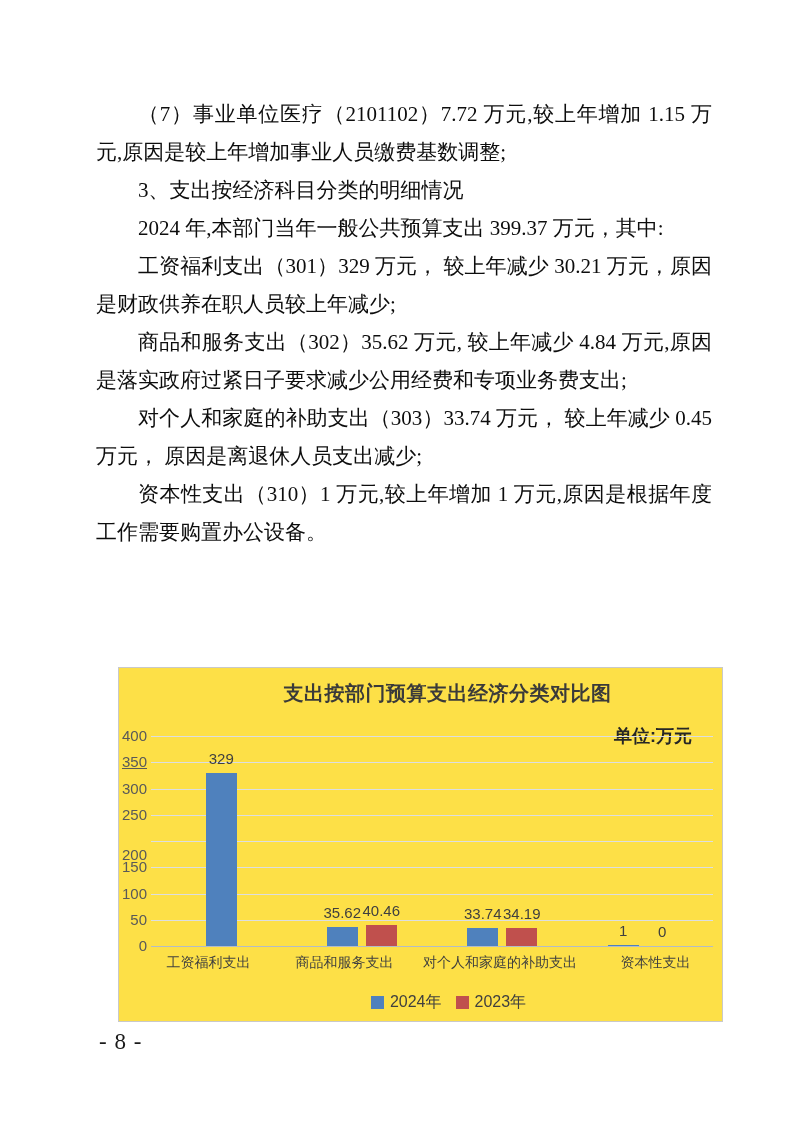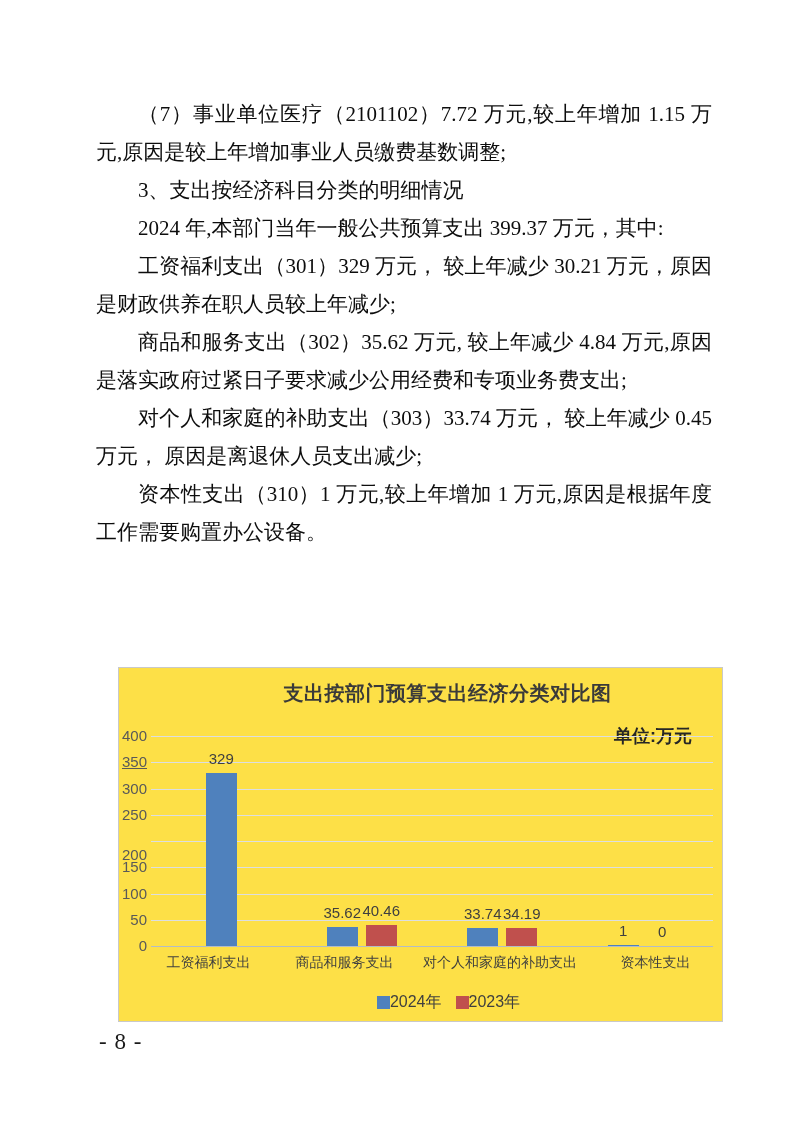--- a/index.html
+++ b/index.html
@@ -104,21 +104,21 @@
   .legend {
     position: absolute;
     left: 0; top: 324px; width: 100%;
     display: flex;
     justify-content: center;
     align-items: center;
     gap: 14px;
     transform: translateX(28px);
   }
   .legend-item {
-    display: flex; align-items: center; 
+    display: flex; align-items: center; gap: 6px;
     font-family: "Liberation Sans", sans-serif;
     font-size: 16px;
     color: #3f3f3f;
   }
   .legend-swatch { width: 13px; height: 13px; display: inline-block; }
 
   
   .page-number {
     position: absolute;
     left: 99px; top: 1029px;

